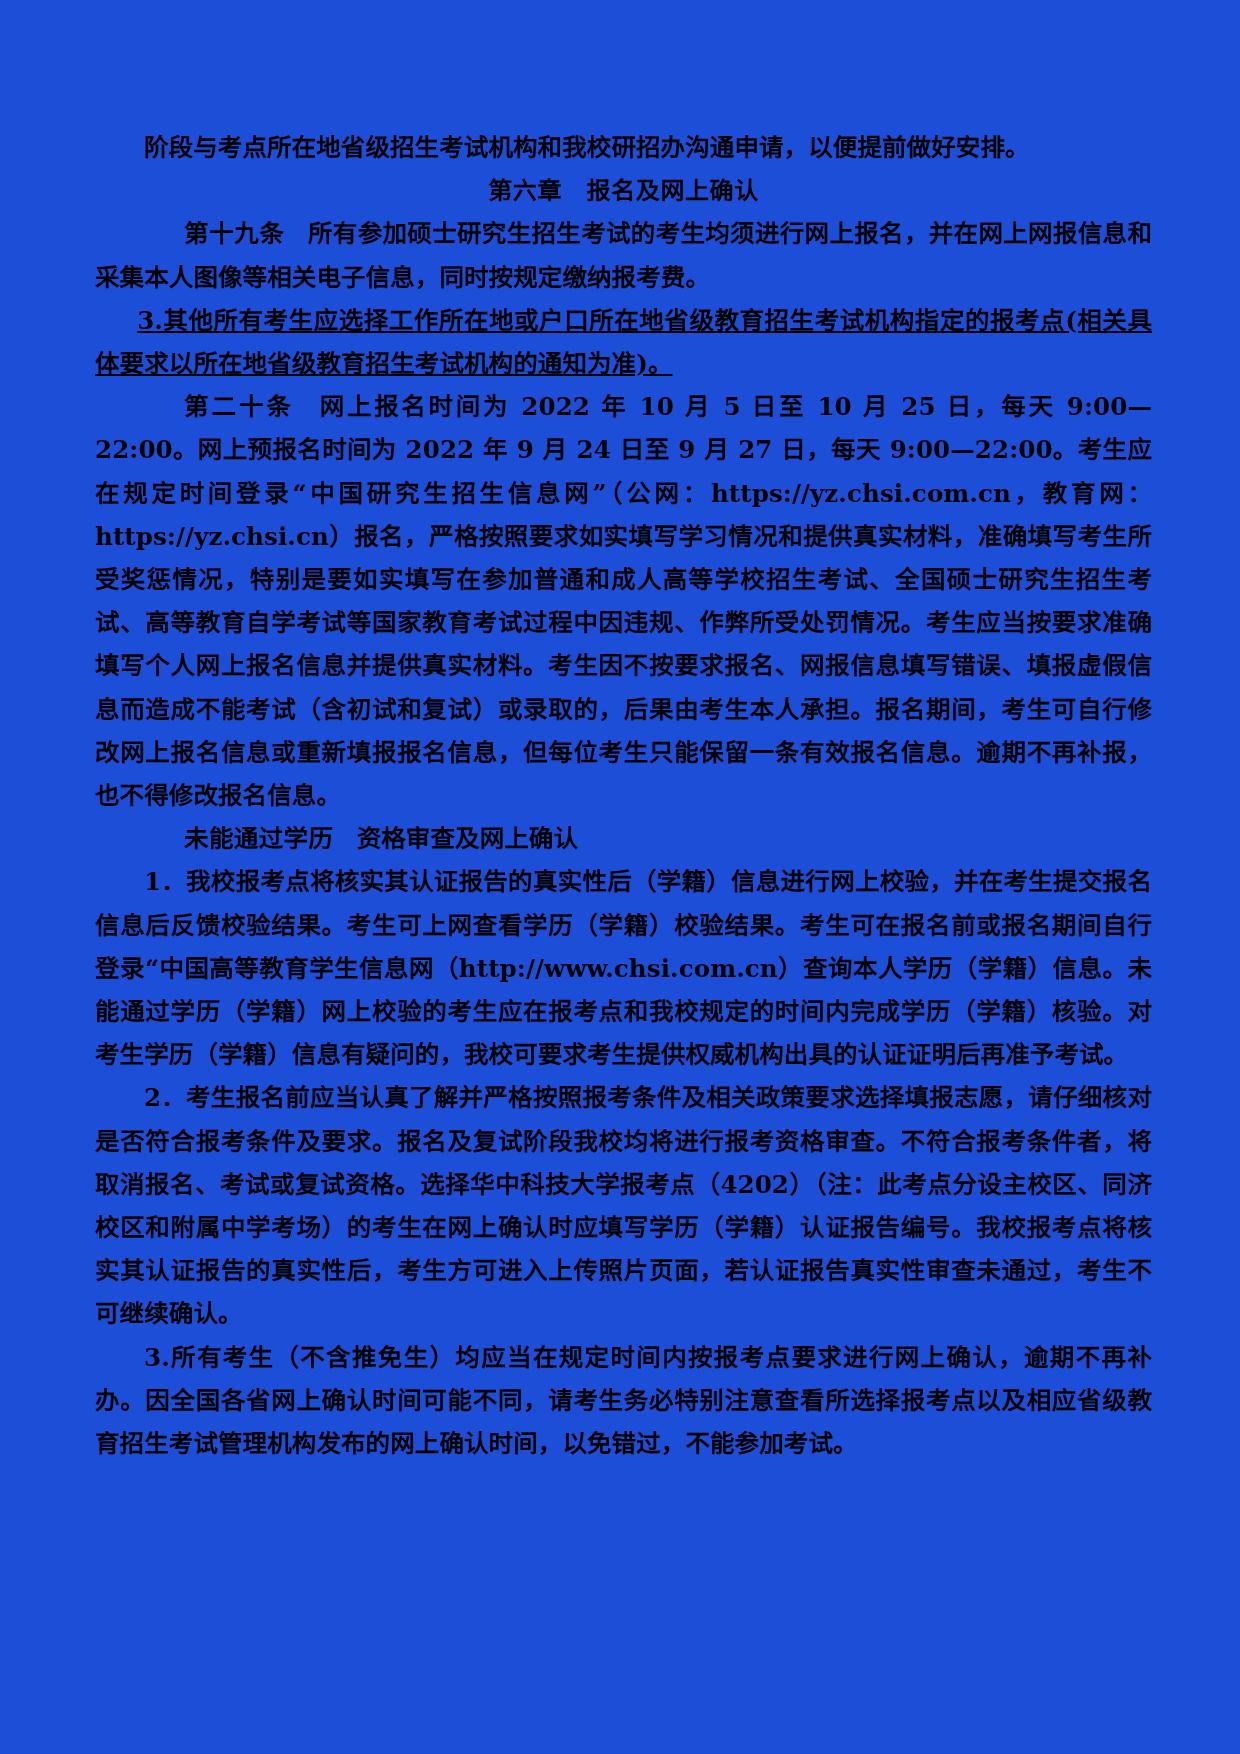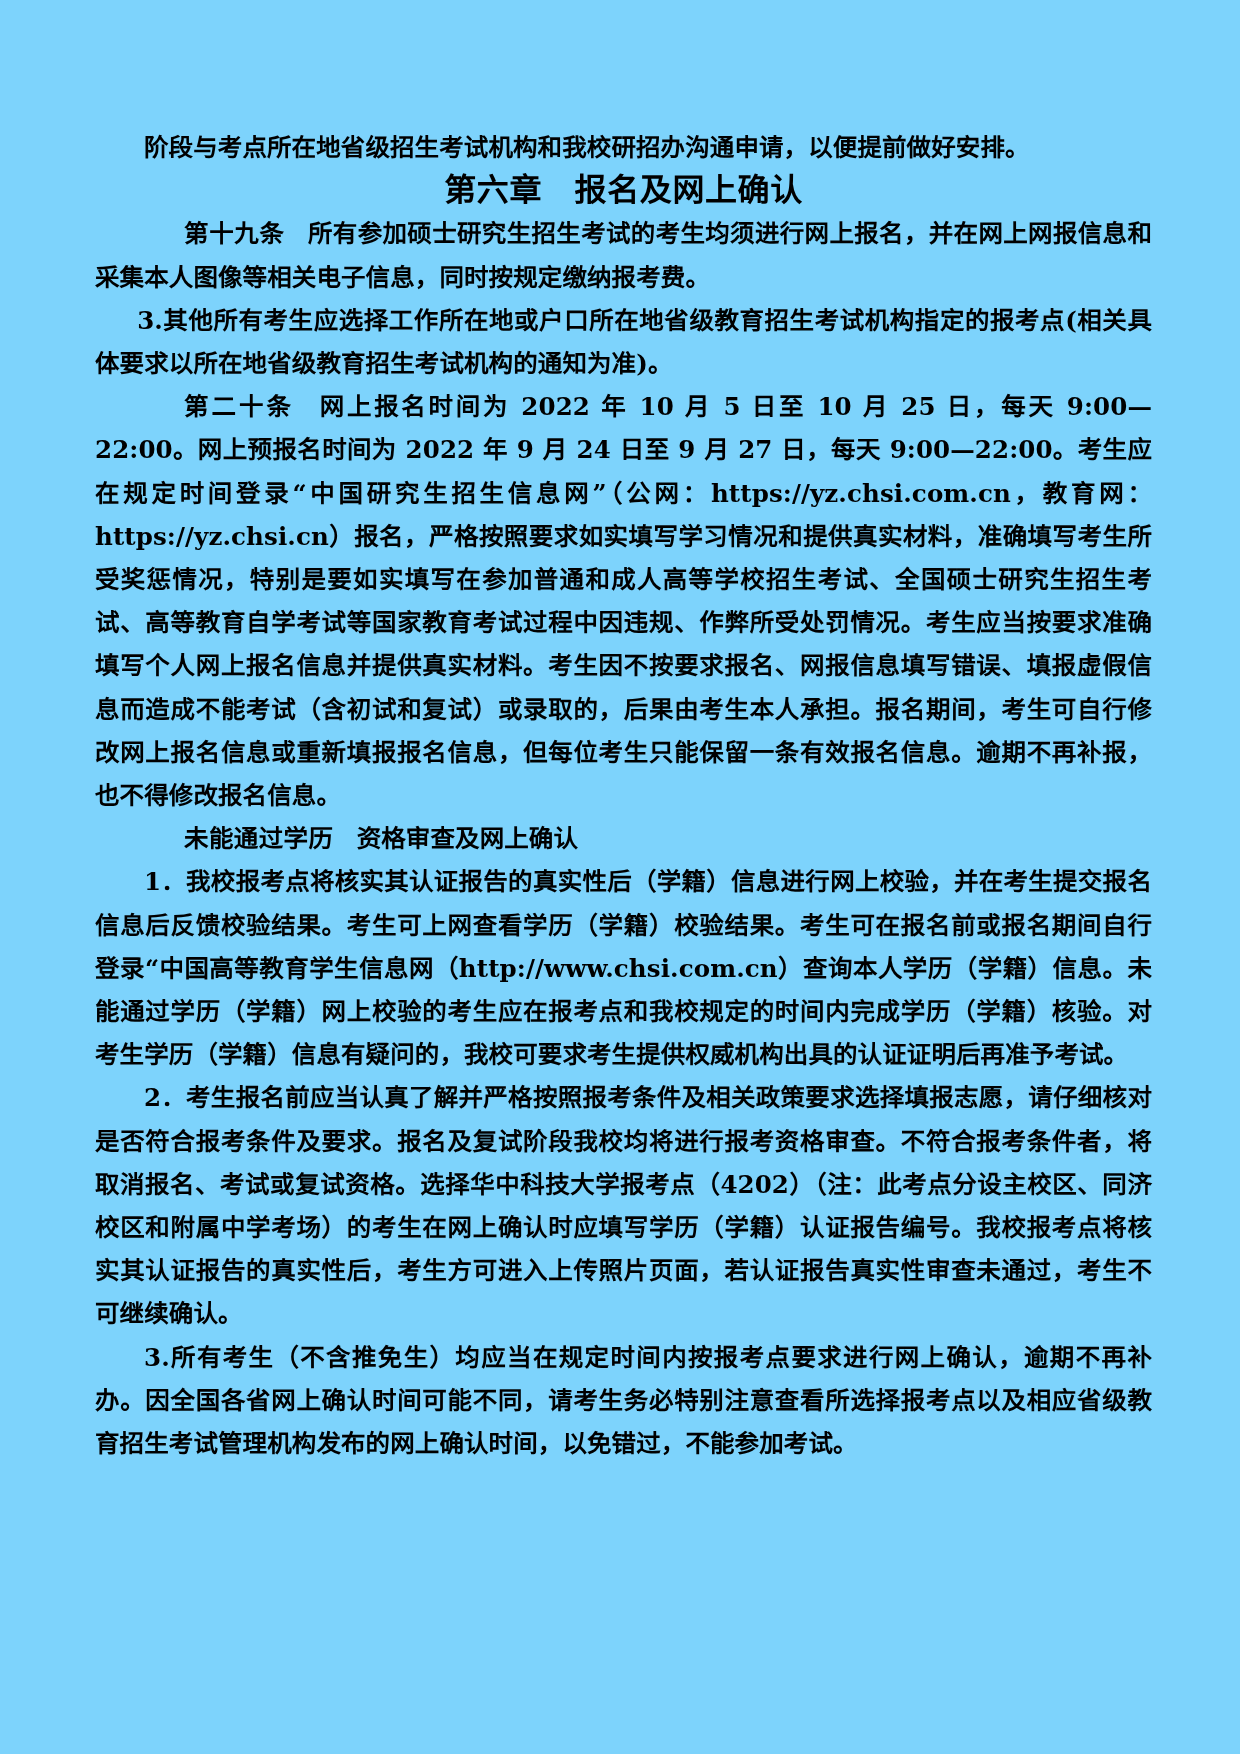--- a/index.html
+++ b/index.html
@@ -6,21 +6,21 @@
   html, body {
     margin: 0;
     padding: 0;
     background: #ffffff;
   }
   .page {
     position: relative;
     width: 1240px;
     height: 1754px;
     margin: 0 auto;
-    background: #7dd3fc;
+    background: #1d4ed8;
     box-sizing: border-box;
     
     padding: 126px 88px 0 95px;
     font-family: "DejaVu Serif", "Liberation Serif", serif;
     color: #000000;
     overflow: hidden;
   }
 
   .doc-body {
     font-size: 24.5px;
@@ -28,36 +28,37 @@
     text-align: justify;
     text-justify: inter-ideograph;
     letter-spacing: 0.1px;
     font-weight: 700;
   }
 
   
   .chapter-heading {
     text-align: center;
     font-weight: 900;
-    font-size: 32px;
+    font-size: 24px;
     line-height: 43.2px;
     letter-spacing: 0.6px;
     margin: 0;
     white-space: pre;
   }
 
   
   p.para {
     margin: 0;
     text-indent: 2em;
   }
 
   
   p.para.tight-indent {
     text-indent: 1.72em;
+    text-decoration: underline;
   }
 
   
   .article-label {
     font-weight: 900;
     letter-spacing: 0.4px;
     margin-left: 40px;
   }
   .article-gap {
     display: inline-block;

